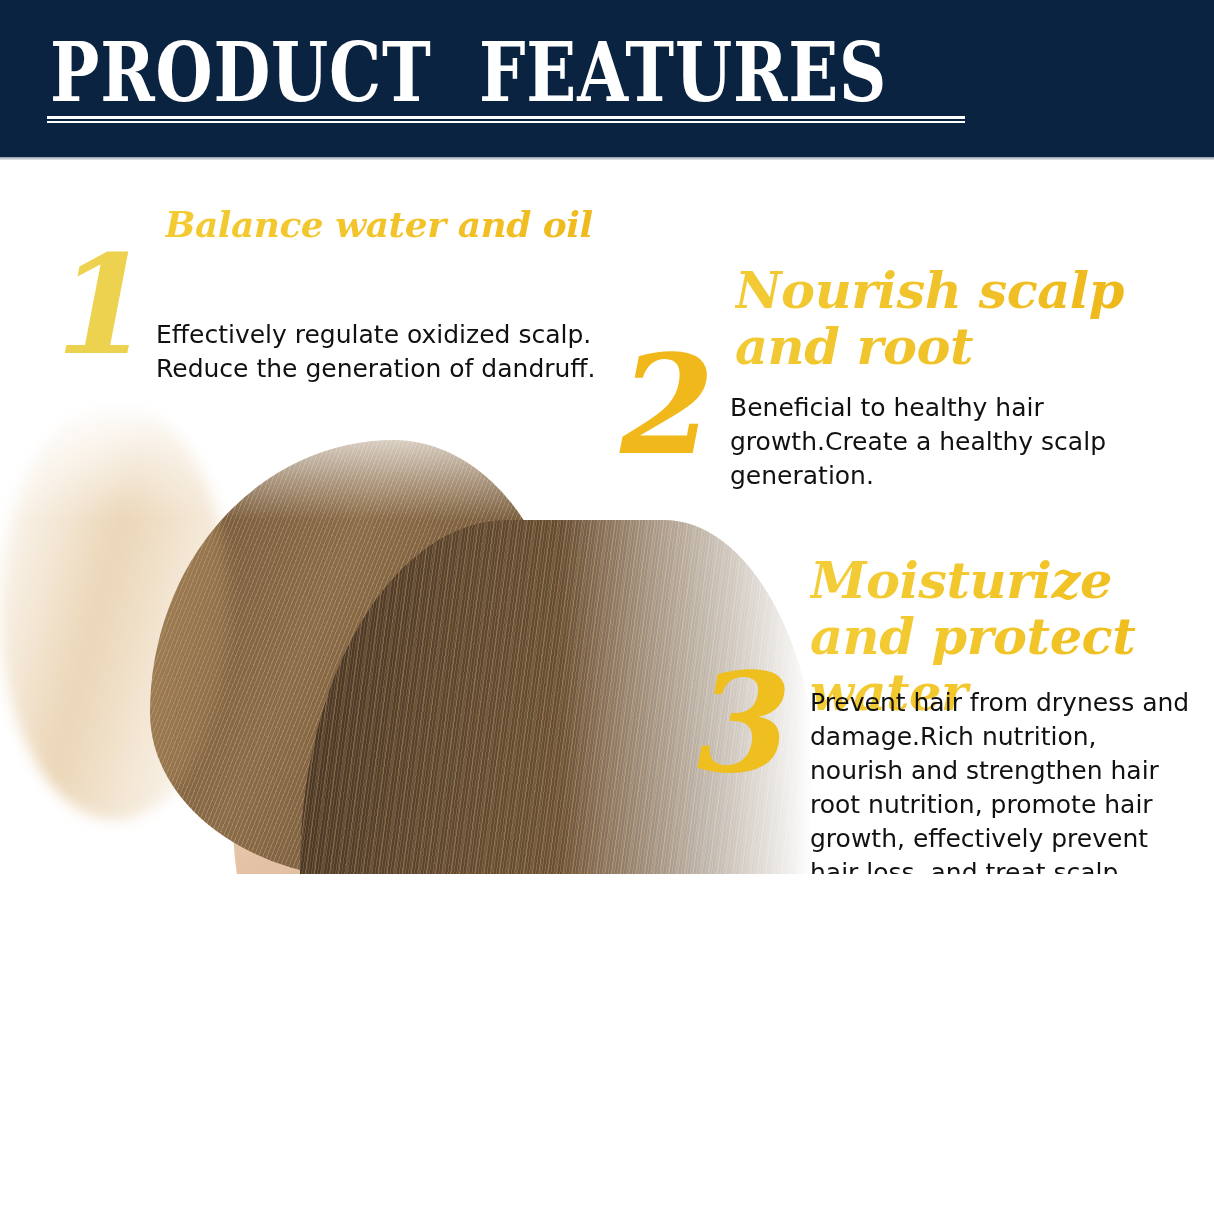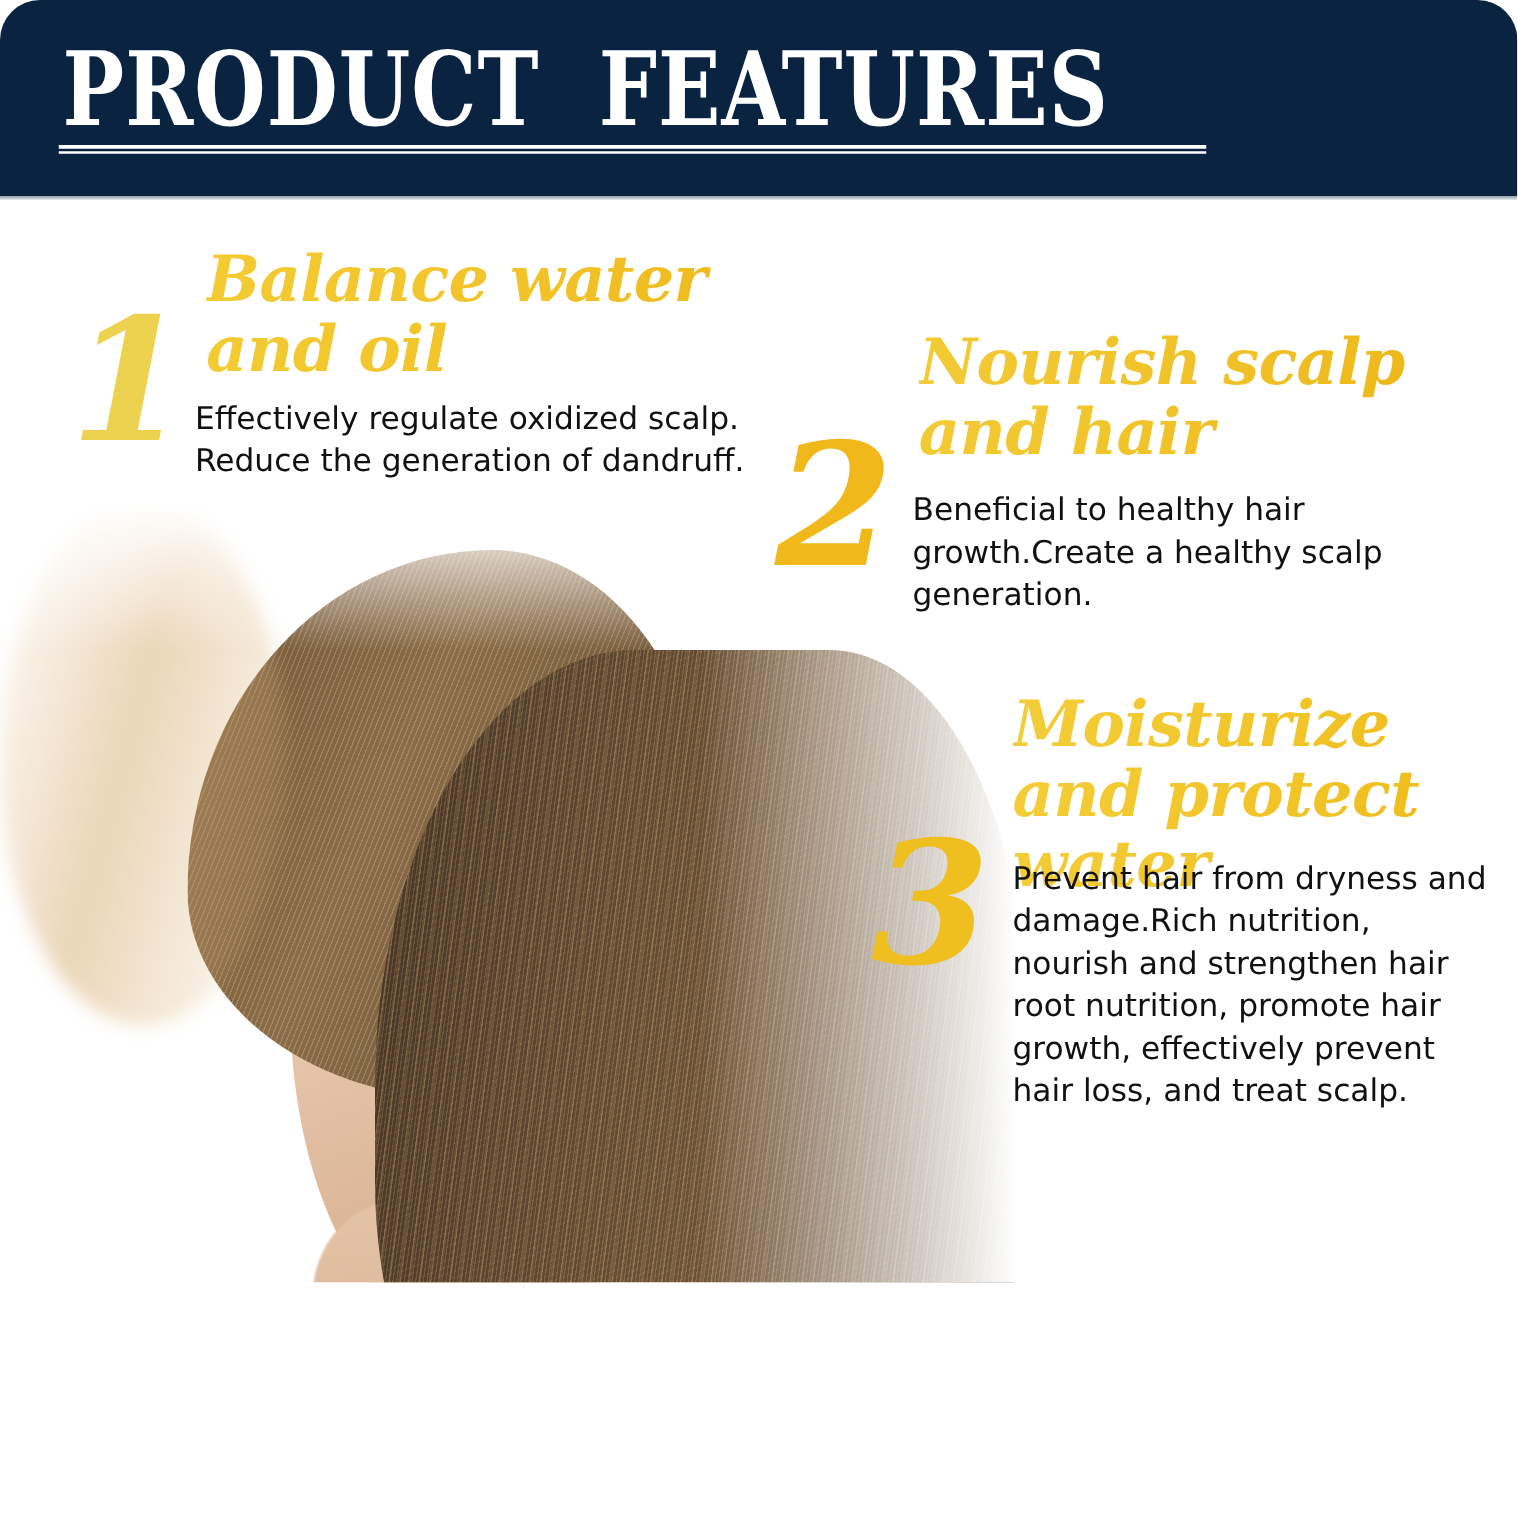--- a/index.html
+++ b/index.html
@@ -3,25 +3,24 @@
 <meta charset="utf-8">
 <style>
   html, body {
     margin: 0;
     padding: 0;
     background: #ffffff;
   }
   #page {
     position: relative;
     width: 1214px;
-    height: 1026px;
+    height: 874px;
     background: #ffffff;
     overflow: hidden;
     font-family: "DejaVu Sans", sans-serif;
-    border-radius: 32px;
   }
 
   
   #header-banner {
     position: absolute;
     left: 0; top: 0;
     width: 1214px;
     height: 157px;
     background: #0a2340;
   }
@@ -226,21 +225,21 @@
 
   
   #feature-1 { left: 0; top: 0; }
   #feature-1-number {
     left: 56px; top: 237px;
     font-size: 136px;
     color: #ecd24e;
   }
   #feature-1-heading {
     left: 165px; top: 196px;
-    font-size: 51px;
+    font-size: 36px;
     line-height: 56px;
     width: 440px;
     color: #f4c62c;
     background: linear-gradient(100deg, #f3cb33 0%, #f2c32a 55%, #eeb91c 100%);
     -webkit-background-clip: text;
     background-clip: text;
     -webkit-text-fill-color: transparent;
   }
   #feature-1-body { left: 156px; top: 318px; width: 470px; }
 
@@ -312,21 +311,21 @@
   </div>
 
   <div class="feature-block" id="feature-1">
     <div class="feature-number" id="feature-1-number">1</div>
     <div class="feature-heading" id="feature-1-heading">Balance water and oil</div>
     <div class="feature-body" id="feature-1-body">Effectively regulate oxidized scalp. Reduce the generation of dandruff.</div>
   </div>
 
   <div class="feature-block" id="feature-2">
     <div class="feature-number" id="feature-2-number">2</div>
-    <div class="feature-heading" id="feature-2-heading">Nourish scalp and hair</div>
+    <div class="feature-heading" id="feature-2-heading">Nourish scalp and root</div>
     <div class="feature-body" id="feature-2-body">Beneficial to healthy hair growth.Create a healthy scalp generation.</div>
   </div>
 
   <div class="feature-block" id="feature-3">
     <div class="feature-number" id="feature-3-number">3</div>
     <div class="feature-heading" id="feature-3-heading">Moisturize and protect water</div>
     <div class="feature-body" id="feature-3-body">Prevent hair from dryness and damage.Rich nutrition, nourish and strengthen hair root nutrition, promote hair growth, effectively prevent hair loss, and treat scalp.</div>
   </div>
 
 </div>

